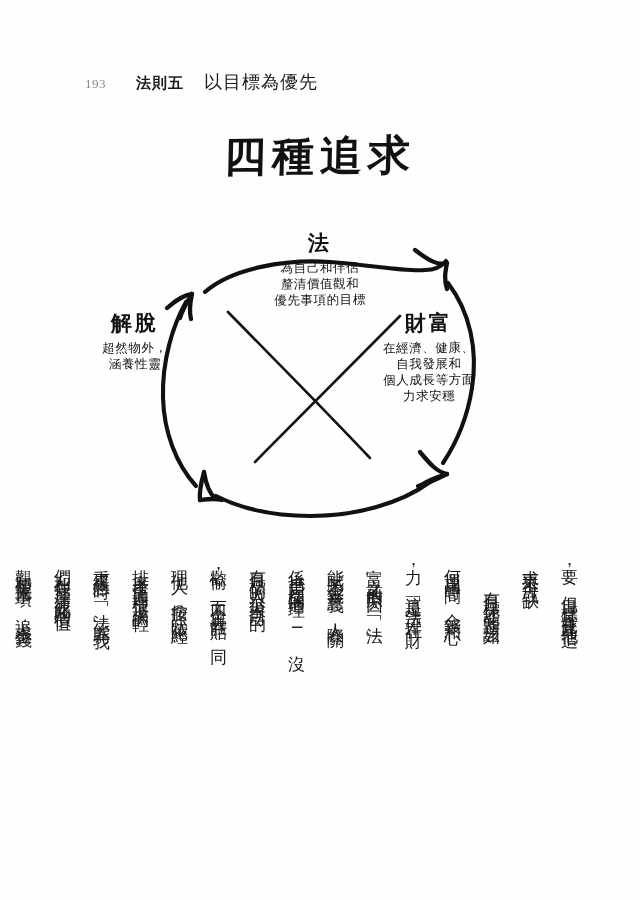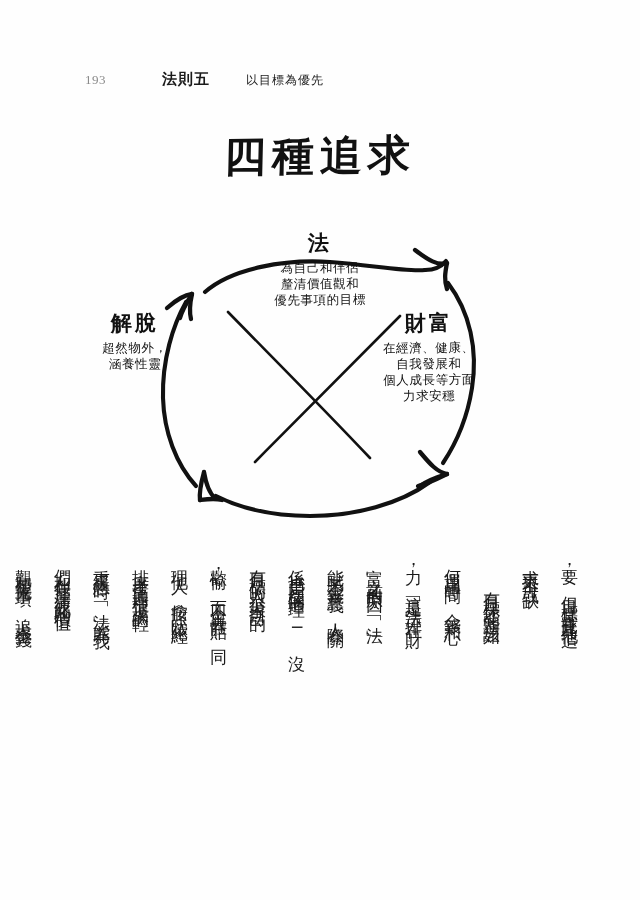--- a/index.html
+++ b/index.html
@@ -23,39 +23,39 @@
     background: #fefefe;
   }
 
   
   .running-head {
     position: absolute;
     top: 70px;
     left: 85px;
     display: flex;
     align-items: baseline;
-    gap: 16px;
+    gap: 0;
     white-space: nowrap;
   }
   .folio {
     font-size: 13px;
     color: #8a8a8a;
     letter-spacing: 0.5px;
     font-family: "Liberation Serif", serif;
   }
   .head-rule {
     font-size: 15px;
     font-weight: bold;
     color: #1a1a1a;
-    margin-left: 40px;
+    margin-left: 30px;
     letter-spacing: 1px;
     font-family: "Liberation Serif", "DejaVu Serif", serif;
   }
   .head-title {
-    font-size: 12px;
+    font-size: 18px;
     color: #1a1a1a;
     margin-left: 20px;
     letter-spacing: 1px;
     font-family: "Liberation Serif", "DejaVu Serif", serif;
     text-align: center;
   }
 
   
   .figure {
     position: absolute;

